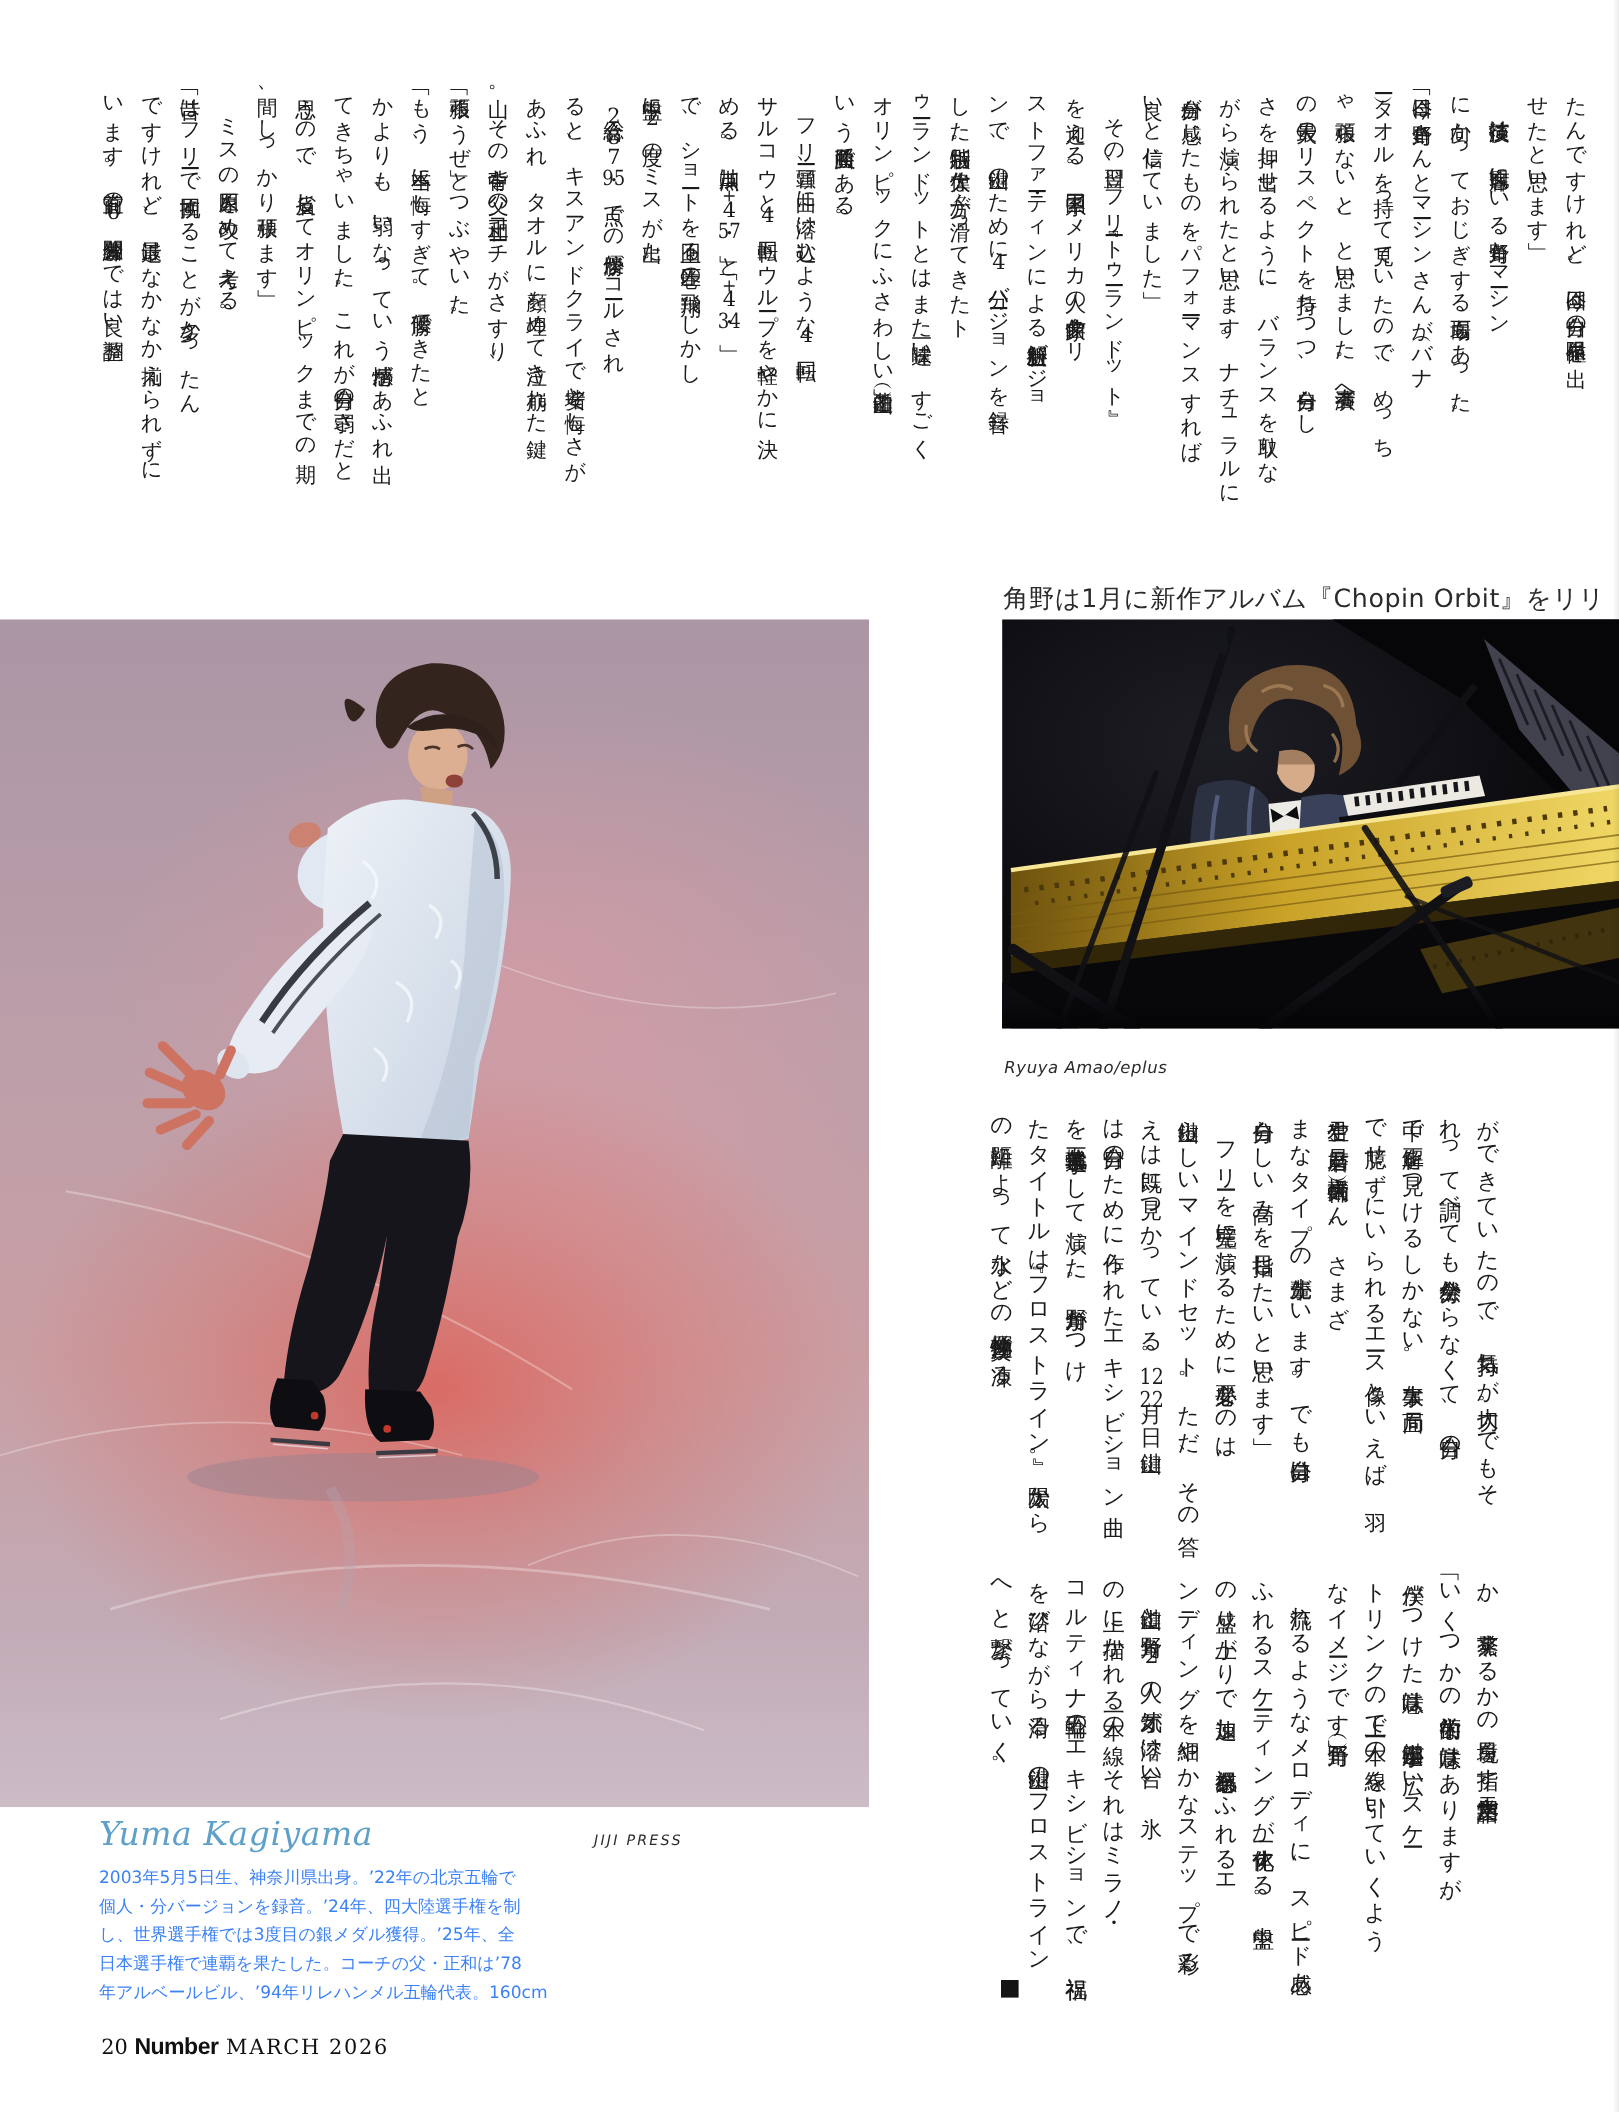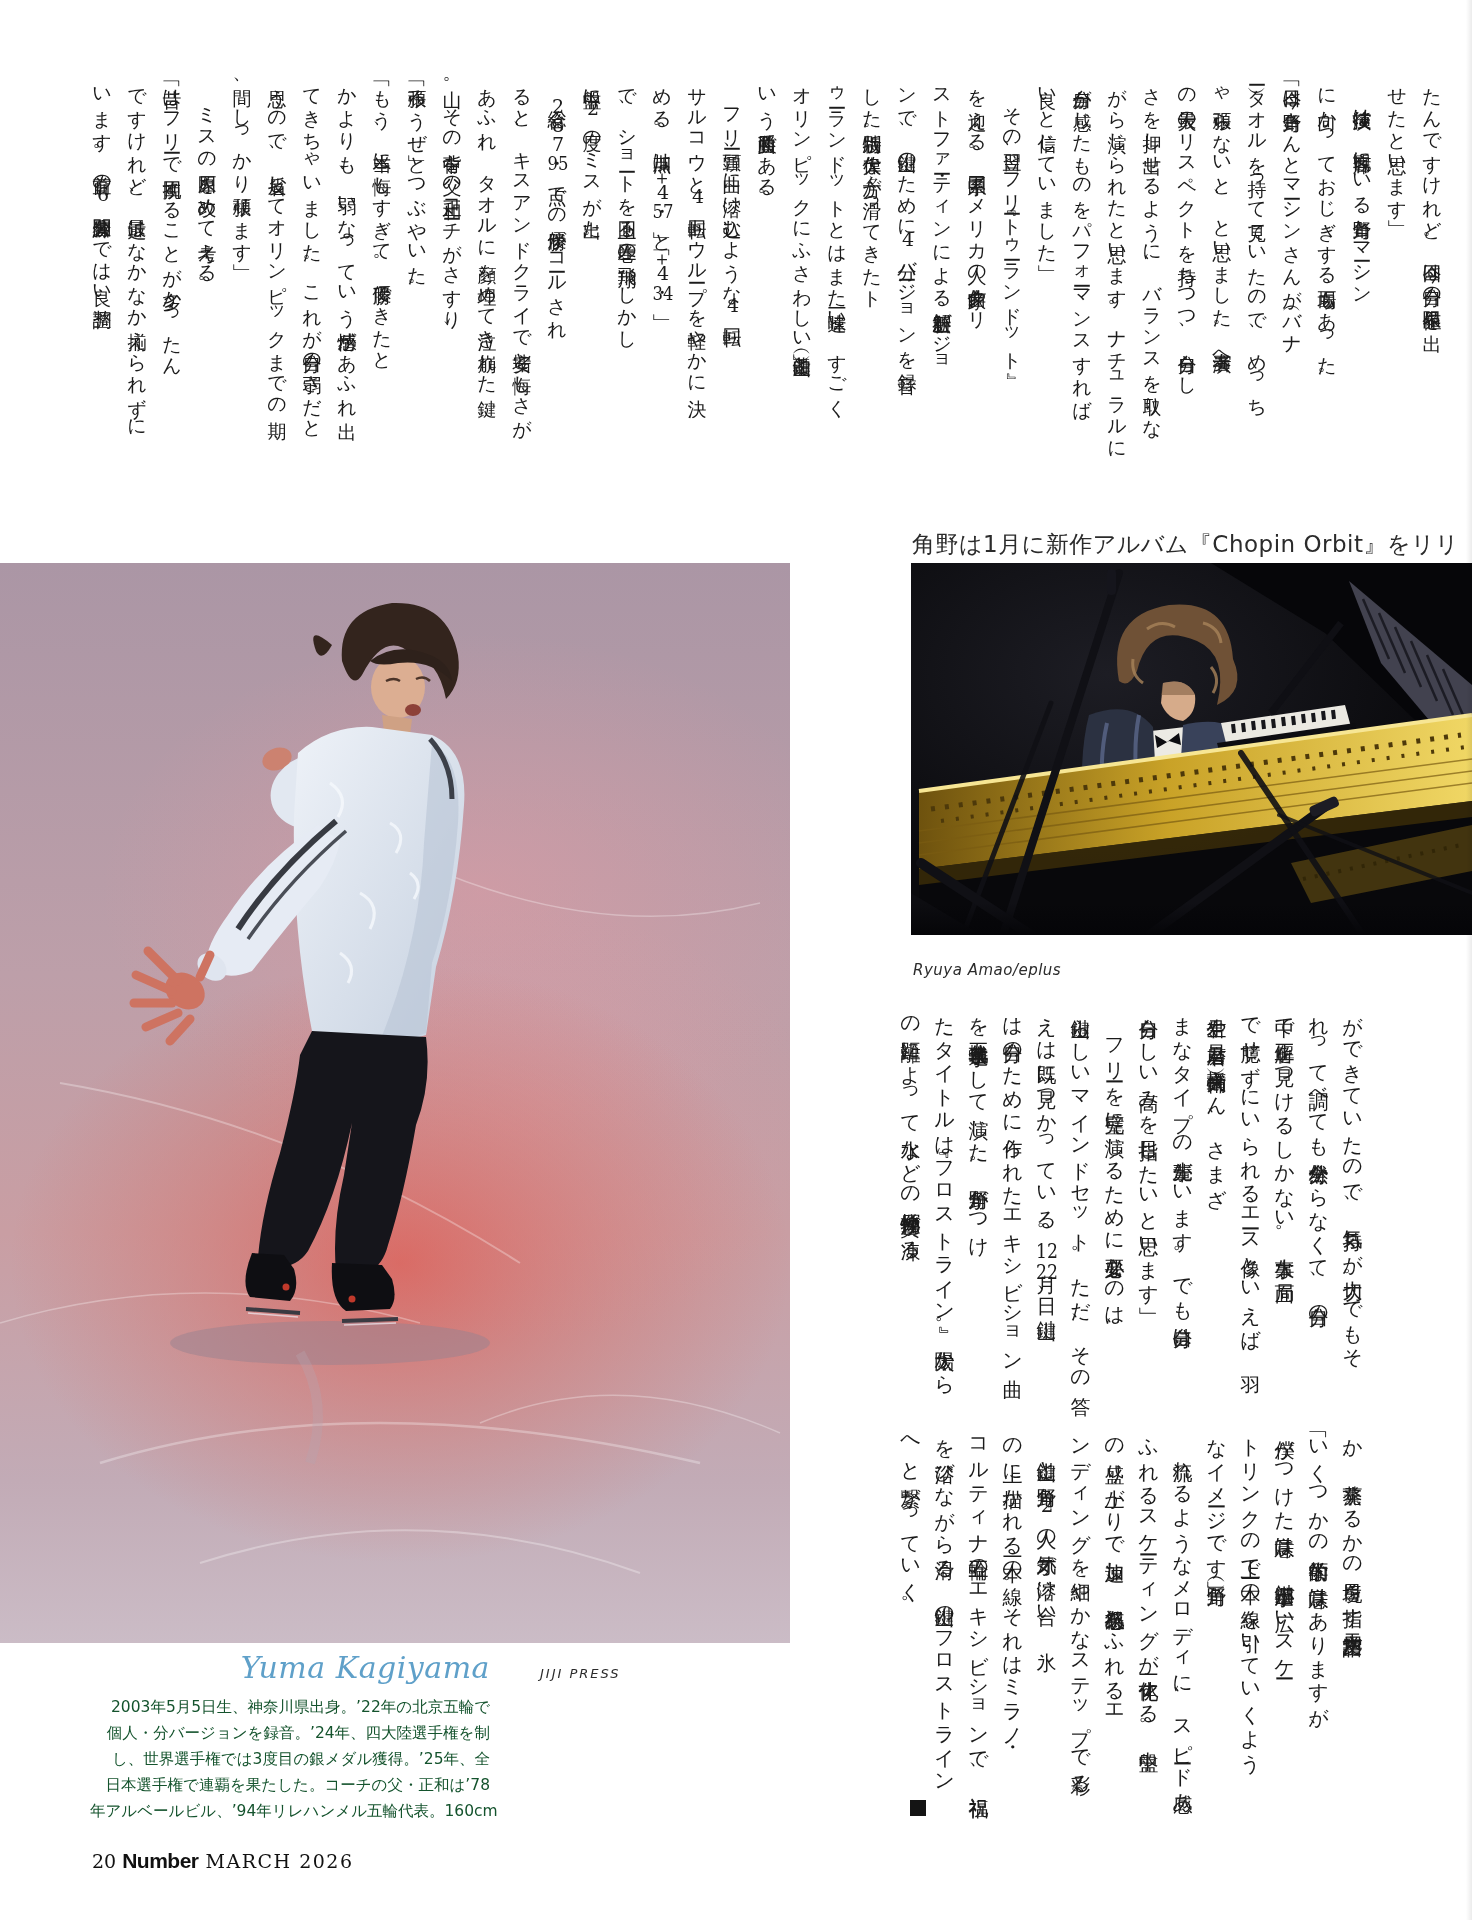--- a/index.html
+++ b/index.html
@@ -15,24 +15,24 @@
   figure{margin:0;position:absolute;}
   .skater{left:0;top:563px;width:790px;height:1080px;}
   .pianist{left:911px;top:563px;width:561px;height:372px;}
   figure svg{display:block;width:100%;height:100%;}
   .caption{position:absolute;left:912px;top:529px;font-family:"DejaVu Sans",sans-serif;
            font-size:23px;color:#2b2b2b;letter-spacing:0.5px;}
   .credit{position:absolute;font-family:"DejaVu Sans",sans-serif;font-style:italic;color:#2b2b2b;margin-top:20px;}
   .jiji{top:1646px;left:540px;width:250px;text-align:left;font-size:13px;letter-spacing:2px;}
   .ryuya{left:913px;top:941px;font-size:15px;letter-spacing:0.5px;}
   .endmark{position:absolute;left:910px;top:1800px;width:16px;height:16px;background:#141414;}
-  .profile{position:absolute;left:90px;top:1650px;width:400px;text-align:right;}
+  .profile{position:absolute;left:90px;top:1650px;width:400px;}
   .pname{margin:0;font-family:"DejaVu Serif",serif;font-style:italic;font-weight:400;
          font-size:30px;color:#5FA0C9;letter-spacing:0.5px;}
-  .pbody{margin-top:9px;font-family:"DejaVu Sans",sans-serif;font-size:15.5px;line-height:26px;color:#14532d;}
+  .pbody{margin-top:9px;font-family:"DejaVu Sans",sans-serif;font-size:15.5px;line-height:26px;color:#3b82f6;}
   .pbody p{margin:0;white-space:nowrap;}
   .pagefoot{position:absolute;left:92px;top:1849px;font-size:19px;color:#111;
             font-family:"DejaVu Serif",serif;}
   .nlogo{font-family:Liberation Sans, sans-serif;font-weight:bold;font-size:21px;
          letter-spacing:-0.5px;margin:0 7px 0 6px;}
   .issue{letter-spacing:1.5px;}
   .edge{position:absolute;right:0;top:0;width:6px;height:100%;
         background:linear-gradient(to left,rgba(0,0,0,0.08),rgba(0,0,0,0));}
 </style>
 </head>

